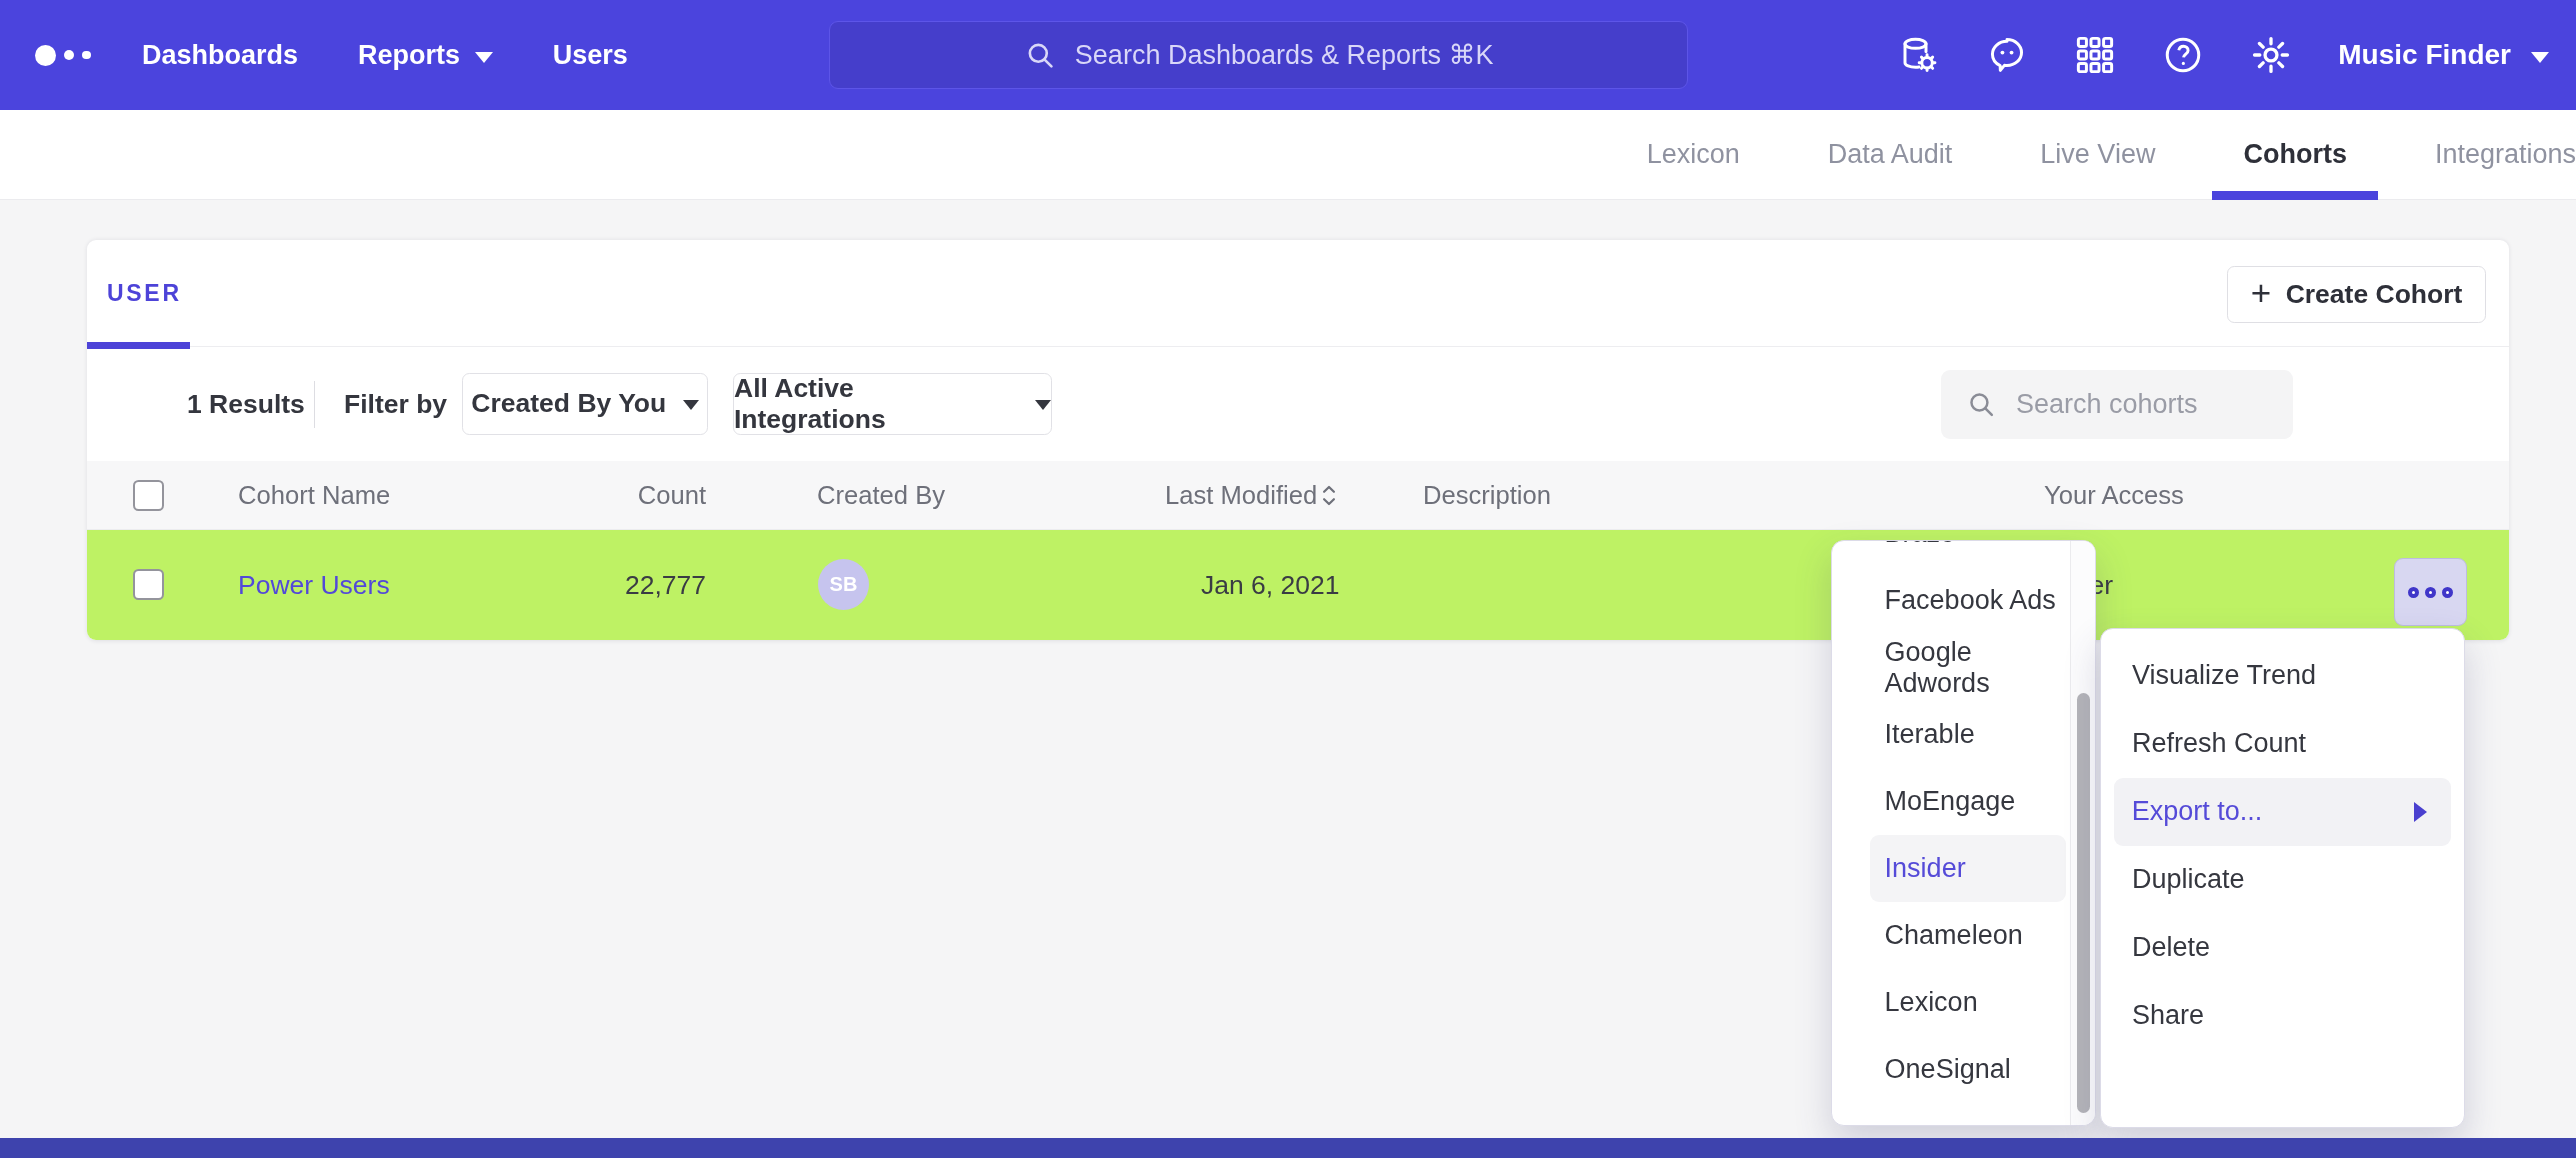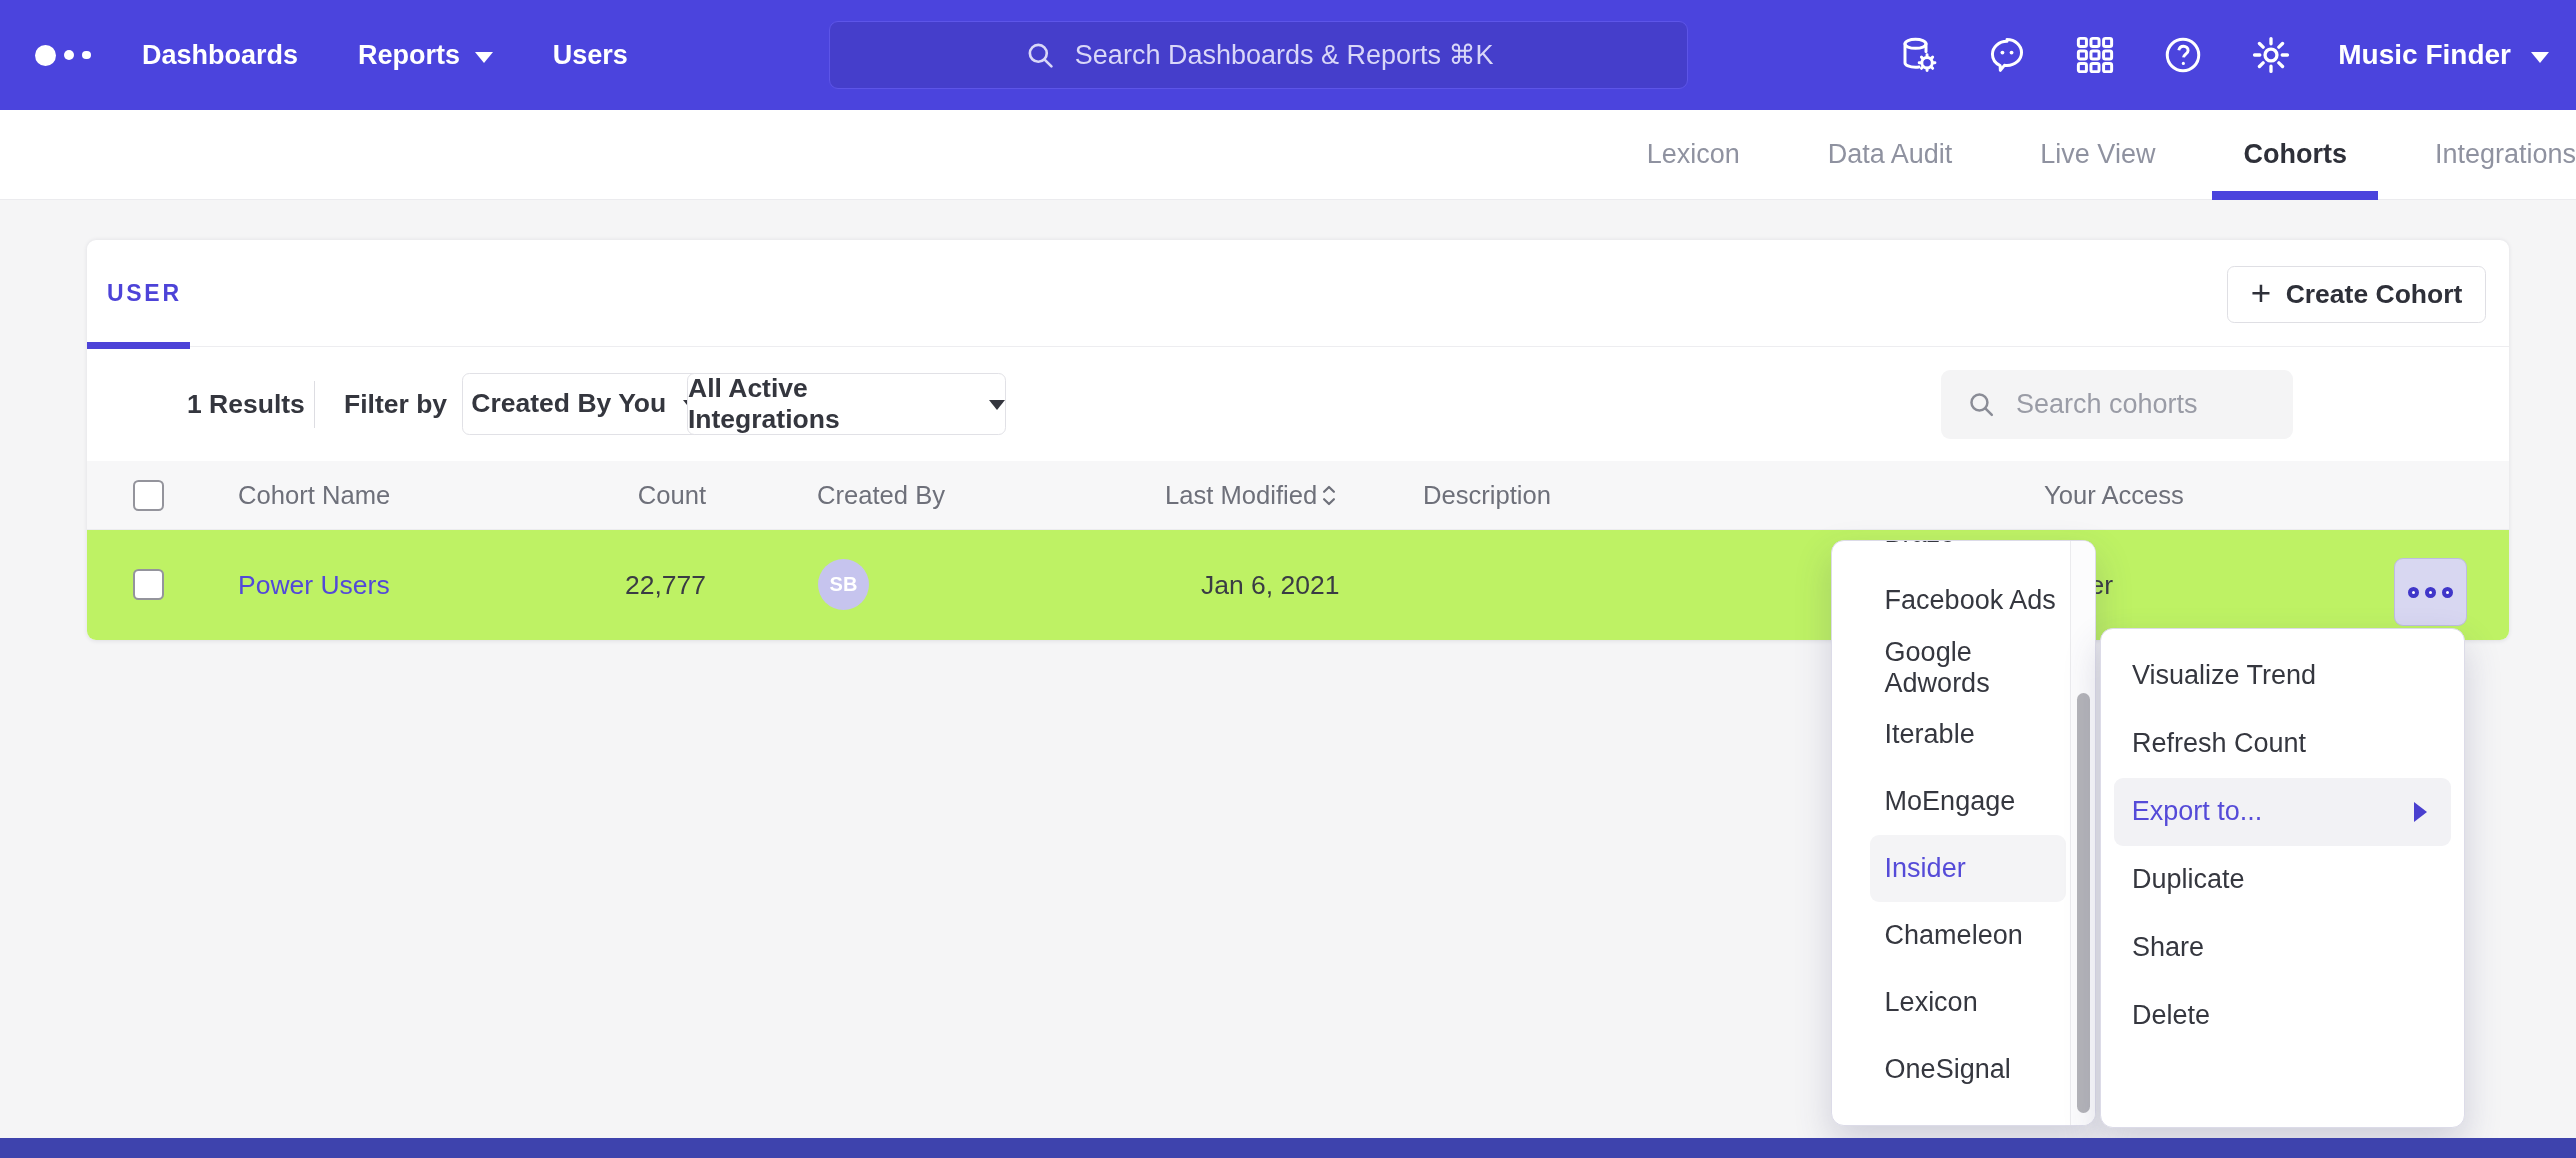--- a/index.html
+++ b/index.html
@@ -45,21 +45,21 @@
                 gap:14.6px; font-size:26.5px; font-weight:700; color:#2e3039; cursor:pointer; }
   .plus { font-size:35px; font-weight:400; line-height:1; margin-top:-3.7px; }
   
   .filter-row { position:relative; height:114px; }
   .flabel { position:absolute; top:0; height:114px; display:flex; align-items:center; font-size:26.5px; font-weight:700; color:#34363e; }
   .results { left:100px; }
   .vdivider { position:absolute; left:227px; top:34px; width:0.9px; height:47px; background:#dddde2; }
   .filter-by { left:257px; }
   .dd { position:absolute; top:25.6px; height:62px; background:#fff; border:0.9px solid #e1e1e6; border-radius:7.3px;
         display:flex; align-items:center; justify-content:center; gap:16.4px; font-size:26.5px; font-weight:700; color:#34363e; cursor:pointer; }
-  .dd1 { left:375px; width:246px; } .dd2 { left:600px; width:319px;gap:28px; }
+  .dd1 { left:375px; width:246px; } .dd2 { left:646px; width:319px;gap:28px; }
   .caret-d { width:0; height:0; border-left:8.2px solid transparent; border-right:8.2px solid transparent; border-top:10px solid #34363e; margin-top:3.7px; }
   .cohort-search { position:absolute; left:1854px; top:23px; width:352px; height:69px; background:#f4f4f5;
                    border-radius:9px; display:flex; align-items:center; padding-left:24px; gap:18px;
                    font-size:27px; color:#9a9ca6; cursor:text; }
   
   .thead { position:relative; height:69px; background:#f7f7f8; border-bottom:0.9px solid #ececef;
            font-size:25.6px; color:#6e707a; }
   .cell { position:absolute; top:0; height:100%; display:flex; align-items:center; }
   .checkbox { position:absolute; width:31px; height:31px; border:2.7px solid #94949c; border-radius:5.5px; background:#fff; cursor:pointer; }
   .cb-head { left:46px; top:19px; } .cb-row { left:46px; top:39px; }
@@ -278,20 +278,20 @@
 
   <div class="menu menu2">
     <ul class="menu2-list">
       <li class="m2-item">Visualize Trend</li>
       <li class="m2-item">Refresh Count</li>
       <li class="m2-item highlight">
         <span>Export to...</span>
         <span class="submenu-arrow"></span>
       </li>
       <li class="m2-item">Duplicate</li>
+      <li class="m2-item">Delete</li>
       <li class="m2-item">Share</li>
-      <li class="m2-item">Delete</li>
     </ul>
   </div>
 
   <div class="bottom-bar"></div>
 </div>
 
 
 </body></html>

